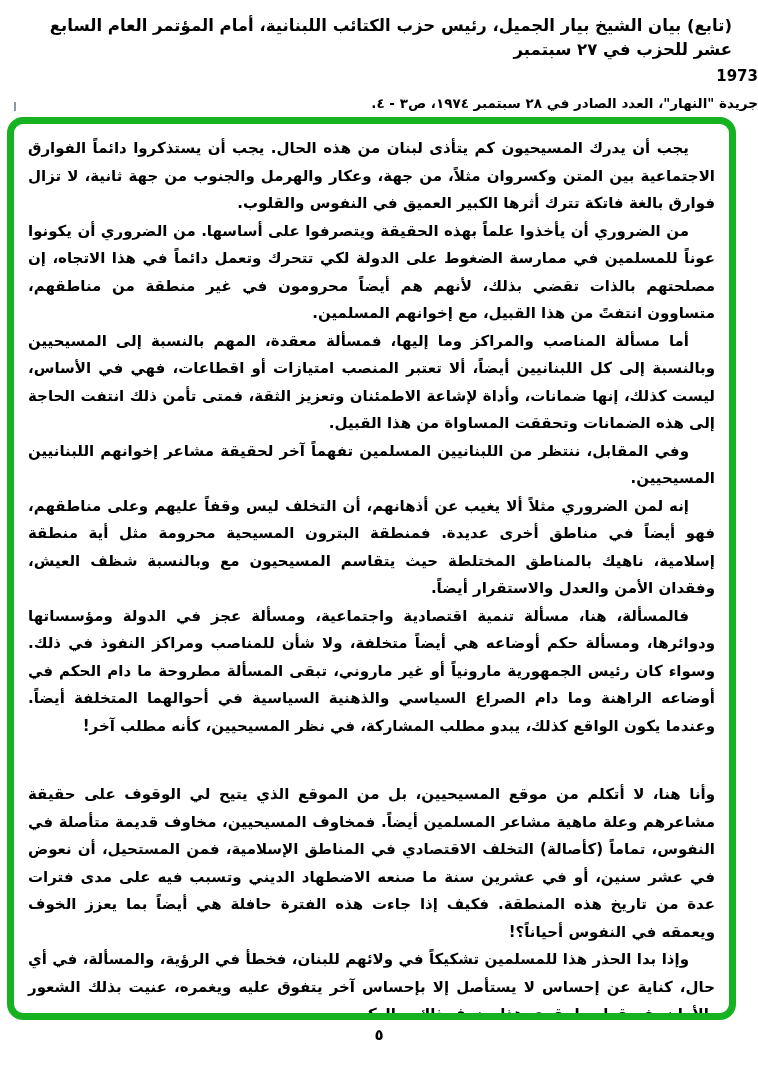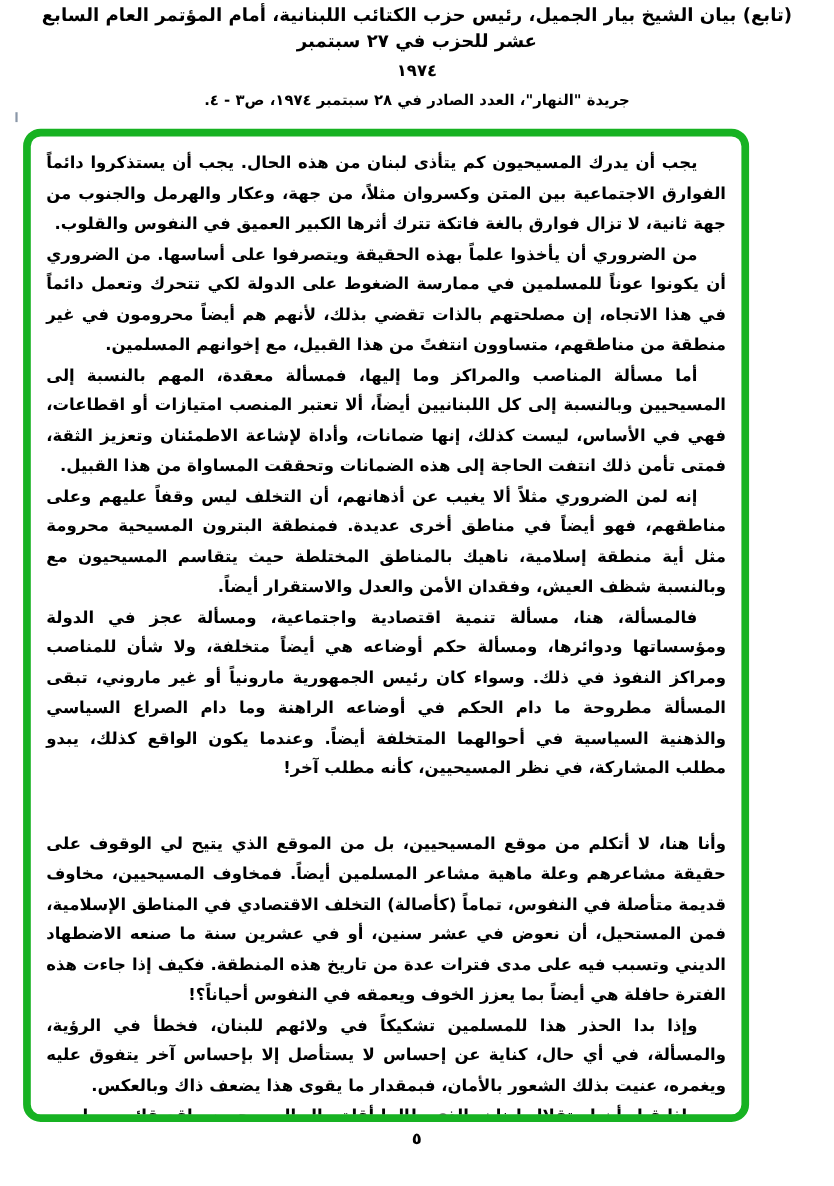--- a/index.html
+++ b/index.html
@@ -11,22 +11,21 @@
     position: relative;
     width: 758px;
     height: 1078px;
     background: #ffffff;
     font-family: "DejaVu Sans", sans-serif;
     color: #000000;
     direction: rtl;
     overflow: hidden;
   }
   .doc-header {
-    padding-top: 2px;
-    text-align: center;
+    padding-top: 14px;
     font-weight: bold;
   }
   .doc-header .title-line {
     font-size: 16.5px;
     line-height: 24px;
     padding: 0 26px;
   }
   .doc-header .year-line {
     font-size: 15px;
     margin-top: 5px;
@@ -38,23 +37,23 @@
   .scan-artifact {
     position: absolute;
     left: 14px;
     top: 102px;
     width: 2px;
     height: 9px;
     background: #8a97a8;
   }
   .text-box {
     position: absolute;
-    left: 21px;
+    left: 7px;
     top: 117px;
-    width: 660px;
+    width: 729px;
     height: 903px;
     box-sizing: border-box;
     border: 7px solid #17b222;
     border-radius: 16px;
     background: #ffffff;
     padding: 11px 14px 0 14px;
     overflow: hidden;
   }
   .text-box p {
     margin: 0;
@@ -76,30 +75,31 @@
     font-weight: bold;
   }
 </style>
 </head>
 <body>
 
 <div class="page">
 
   <header class="doc-header">
     <div class="title-line">(تابع) بيان الشيخ بيار الجميل، رئيس حزب الكتائب اللبنانية، أمام المؤتمر العام السابع عشر للحزب في ٢٧ سبتمبر</div>
-    <div class="year-line">١٩٧٤</div>
+    <div class="year-line">1973</div>
     <div class="source-line">جريدة "النهار"، العدد الصادر في ٢٨ سبتمبر ١٩٧٤، ص٣ - ٤.</div>
   </header>
 
   <div class="scan-artifact"></div>
 
   <main class="text-box">
     <p class="indent">يجب أن يدرك المسيحيون كم يتأذى لبنان من هذه الحال. يجب أن يستذكروا دائماً الفوارق الاجتماعية بين المتن وكسروان مثلاً، من جهة، وعكار والهرمل والجنوب من جهة ثانية، لا تزال فوارق بالغة فاتكة تترك أثرها الكبير العميق في النفوس والقلوب.</p>
     <p class="indent">من الضروري أن يأخذوا علماً بهذه الحقيقة ويتصرفوا على أساسها. من الضروري أن يكونوا عوناً للمسلمين في ممارسة الضغوط على الدولة لكي تتحرك وتعمل دائماً في هذا الاتجاه، إن مصلحتهم بالذات تقضي بذلك، لأنهم هم أيضاً محرومون في غير منطقة من مناطقهم، متساوون انتفتً من هذا القبيل، مع إخوانهم المسلمين.</p>
     <p class="indent">أما مسألة المناصب والمراكز وما إليها، فمسألة معقدة، المهم بالنسبة إلى المسيحيين وبالنسبة إلى كل اللبنانيين أيضاً، ألا تعتبر المنصب امتيازات أو اقطاعات، فهي في الأساس، ليست كذلك، إنها ضمانات، وأداة لإشاعة الاطمئنان وتعزيز الثقة، فمتى تأمن ذلك انتفت الحاجة إلى هذه الضمانات وتحققت المساواة من هذا القبيل.</p>
+    <p class="indent">وفي المقابل، ننتظر من اللبنانيين المسلمين تفهماً آخر لحقيقة مشاعر إخوانهم اللبنانيين المسيحيين.</p>
     <p class="indent">إنه لمن الضروري مثلاً ألا يغيب عن أذهانهم، أن التخلف ليس وقفاً عليهم وعلى مناطقهم، فهو أيضاً في مناطق أخرى عديدة. فمنطقة البترون المسيحية محرومة مثل أية منطقة إسلامية، ناهيك بالمناطق المختلطة حيث يتقاسم المسيحيون مع وبالنسبة شظف العيش، وفقدان الأمن والعدل والاستقرار أيضاً.</p>
     <p class="indent">فالمسألة، هنا، مسألة تنمية اقتصادية واجتماعية، ومسألة عجز في الدولة ومؤسساتها ودوائرها، ومسألة حكم أوضاعه هي أيضاً متخلفة، ولا شأن للمناصب ومراكز النفوذ في ذلك. وسواء كان رئيس الجمهورية مارونياً أو غير ماروني، تبقى المسألة مطروحة ما دام الحكم في أوضاعه الراهنة وما دام الصراع السياسي والذهنية السياسية في أحوالهما المتخلفة أيضاً. وعندما يكون الواقع كذلك، يبدو مطلب المشاركة، في نظر المسيحيين، كأنه مطلب آخر!</p>
     <p class="no-indent">وأنا هنا، لا أتكلم من موقع المسيحيين، بل من الموقع الذي يتيح لي الوقوف على حقيقة مشاعرهم وعلة ماهية مشاعر المسلمين أيضاً. فمخاوف المسيحيين، مخاوف قديمة متأصلة في النفوس، تماماً (كأصالة) التخلف الاقتصادي في المناطق الإسلامية، فمن المستحيل، أن نعوض في عشر سنين، أو في عشرين سنة ما صنعه الاضطهاد الديني وتسبب فيه على مدى فترات عدة من تاريخ هذه المنطقة. فكيف إذا جاءت هذه الفترة حافلة هي أيضاً بما يعزز الخوف ويعمقه في النفوس أحياناً؟!</p>
     <p class="indent">وإذا بدا الحذر هذا للمسلمين تشكيكاً في ولائهم للبنان، فخطأ في الرؤية، والمسألة، في أي حال، كناية عن إحساس لا يستأصل إلا بإحساس آخر يتفوق عليه ويغمره، عنيت بذلك الشعور بالأمان، فبمقدار ما يقوى هذا يضعف ذاك وبالعكس.</p>
     <p class="indent">وإذا قيل أن استقلال لبنان، الذي طالما أقلق بال المسيحيين واقع قائم مسلم به ونهائي، يؤمن به المسلمون قدر إيمان إخوانهم المسيحيين إن لم يكن أكثر، فدلالة أخرى على أن المسلمين ما أدركوا بعد حقيقة القلق المسيحي من هذا القبيل، إنه خوف من طغيان معين. طغيان سياسي، طغيان حضارة على حضارة، طغيان فكر على فكر، طغيان عددي، سمه ما شئت!</p>
 
   </main>
 
   <div class="page-number">٥</div>
 

